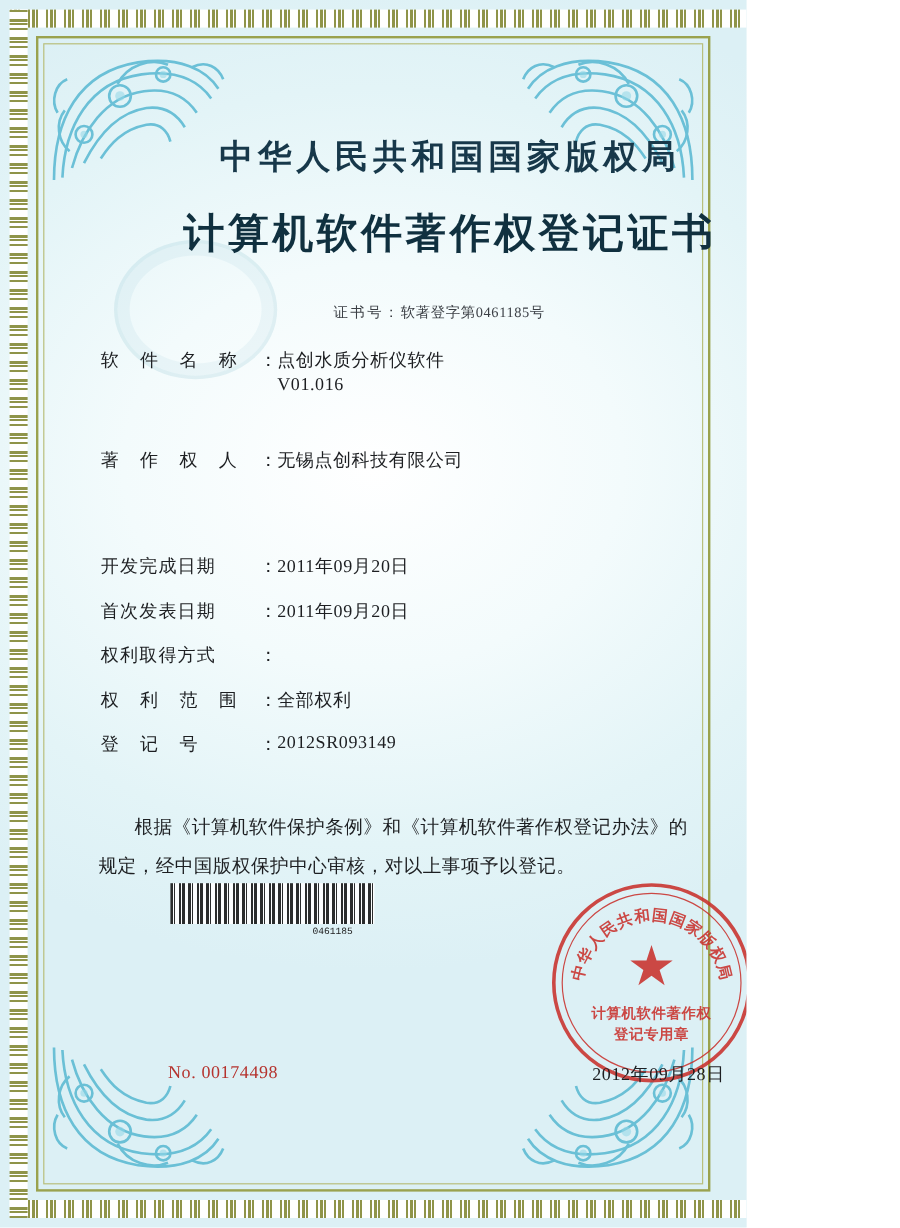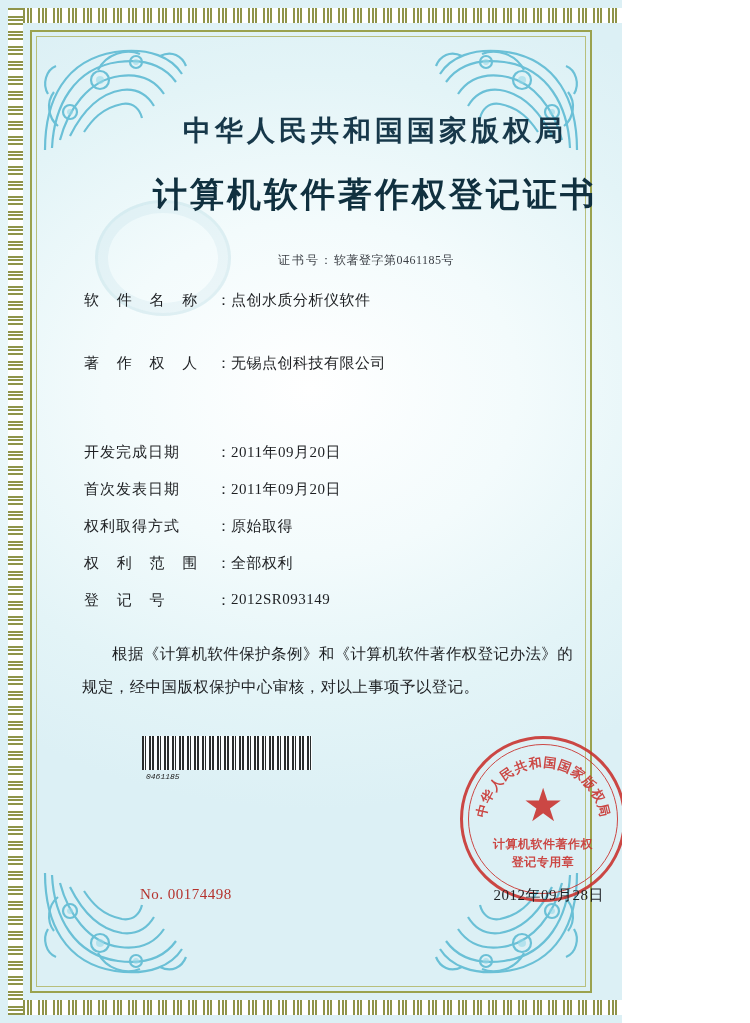--- a/index.html
+++ b/index.html
@@ -141,21 +141,21 @@
     letter-spacing: 0.5px;
   }
   .field-value .line2 {
     display: block;
     margin-top: 3px;
     font-family: "Liberation Serif", serif;
   }
   .gap-big { height: 26px; }
 
   .paragraph {
-    margin-top: 28px;
+    margin-top: 44px;
     padding: 0 18px 0 22px;
     font-size: 15.5px;
     line-height: 2.1;
     color: #1d1f22;
     text-align: justify;
     letter-spacing: 0.4px;
   }
   .paragraph .indent { display: inline-block; width: 30px; }
 
   .barcode {
@@ -164,28 +164,27 @@
     top: 676px;
     width: 170px;
     height: 34px;
     background-image: repeating-linear-gradient(90deg,
       #111 0 2px, #fff 2px 3px, #111 3px 4px, #fff 4px 7px,
       #111 7px 9px, #fff 9px 10px, #111 10px 12px, #fff 12px 15px);
     opacity: 0.88;
   }
   .barcode-text {
     position: absolute;
-    left: 86px;
+    left: 64px;
     top: 712px;
     width: 170px;
-    text-align: left;
+    text-align: right;
     font-size: 8px;
     color: #222;
     font-family: "Liberation Mono", monospace;
-    font-style: italic;
   }
 
   
   .seal {
     position: absolute;
     right: 64px;
     top: 676px;
     width: 160px;
     height: 160px;
     border-radius: 50%;
@@ -369,20 +368,21 @@
       <span class="label">证书号：</span><span>软著登字第0461185号</span>
     </div>
 
     <div class="fields">
 
       <div class="field-row">
         <div class="field-label spaced">软 件 名 称</div>
         <div class="field-colon">：</div>
         <div class="field-value">
           <span>点创水质分析仪软件</span>
+          <span class="line2">V01.016</span>
         </div>
       </div>
 
       <div class="gap-big"></div>
 
       <div class="field-row">
         <div class="field-label spaced">著 作 权 人</div>
         <div class="field-colon">：</div>
         <div class="field-value">无锡点创科技有限公司</div>
       </div>
@@ -398,21 +398,20 @@
 
       <div class="field-row">
         <div class="field-label">首次发表日期</div>
         <div class="field-colon">：</div>
         <div class="field-value">2011年09月20日</div>
       </div>
 
       <div class="field-row">
         <div class="field-label">权利取得方式</div>
         <div class="field-colon">：</div>
-        <div class="field-value">原始取得</div>
       </div>
 
       <div class="field-row">
         <div class="field-label spaced">权 利 范 围</div>
         <div class="field-colon">：</div>
         <div class="field-value">全部权利</div>
       </div>
 
       <div class="field-row">
         <div class="field-label spaced">登 记 号</div>

